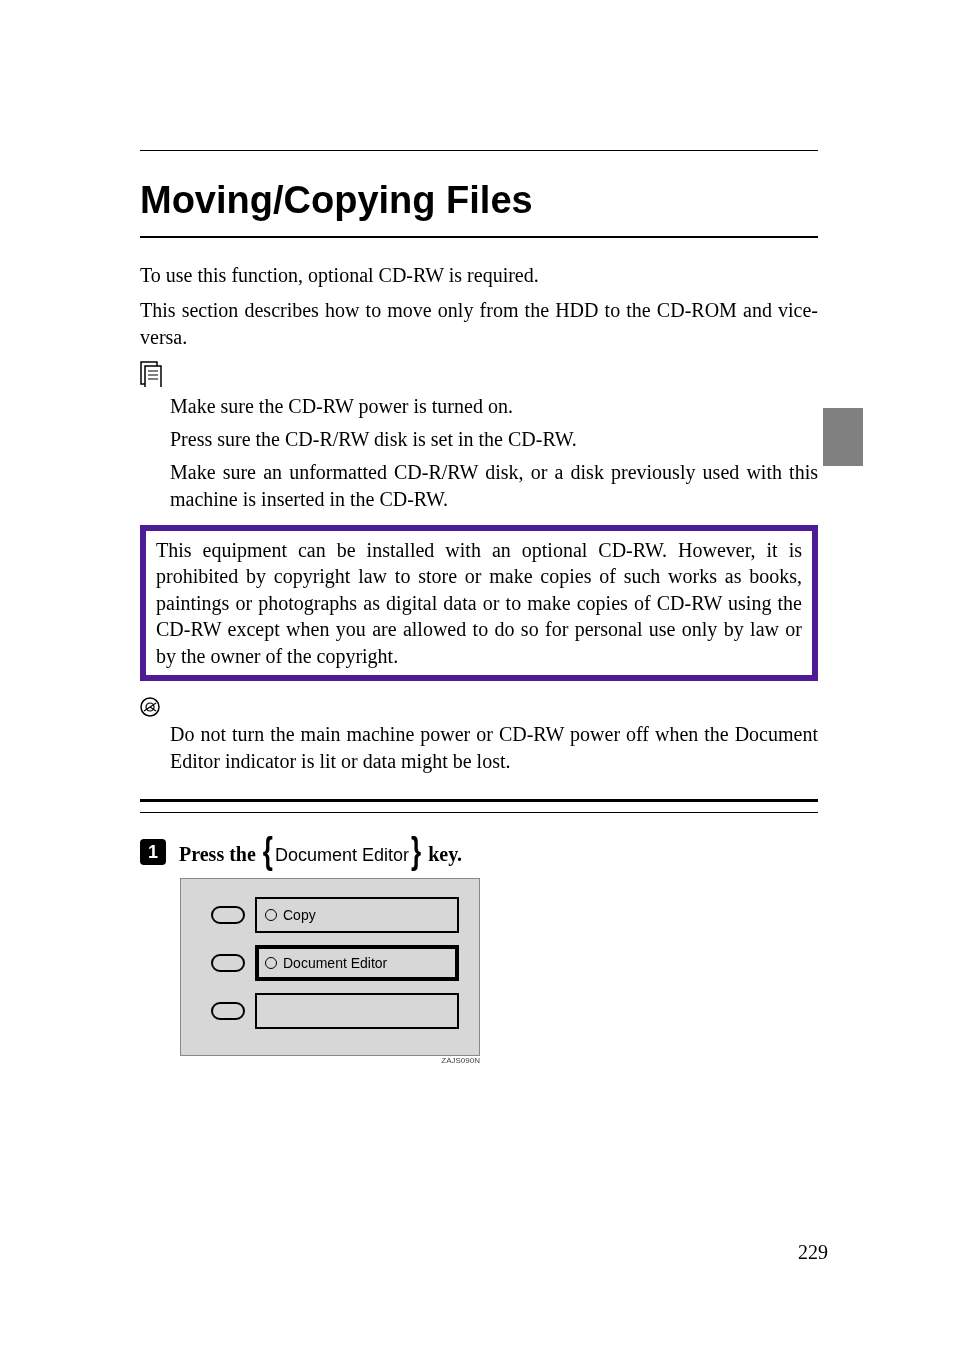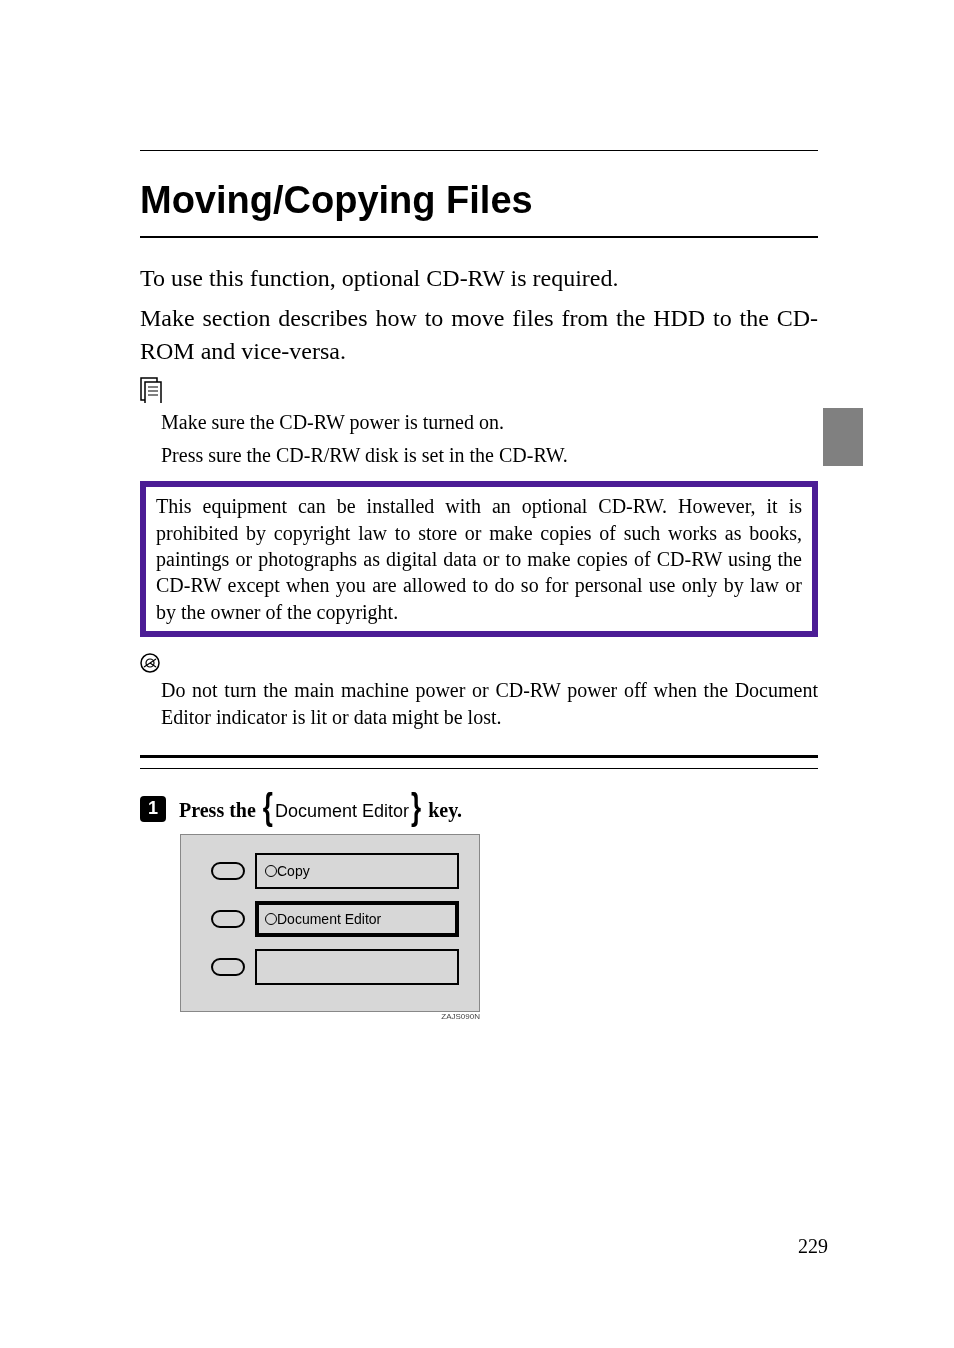--- a/index.html
+++ b/index.html
@@ -32,36 +32,36 @@
     font-family: Arial, Helvetica, sans-serif;
     font-weight: bold;
     font-size: 38px;
     margin-bottom: 14px;
   }
   .title-underline {
     border-top: 2px solid #000;
     margin-bottom: 24px;
   }
   .body-text {
-    font-size: 24px;
+    font-size: 20px;
     line-height: 1.35;
     text-align: justify;
     margin-bottom: 8px;
   }
   .prep-icon {
     width: 22px;
     height: 26px;
     margin-top: 10px;
     margin-bottom: 6px;
   }
   .prep-icon svg { display:block; }
   .bullet-line {
     font-size: 20px;
     line-height: 1.35;
-    margin-left: 21px;
+    margin-left: 30px;
     text-indent: 0;
     text-align: justify;
     margin-bottom: 6px;
   }
   .boxed-note {
     border: 6px solid #4c1d95;
     padding: 6px 10px;
     font-size: 20px;
     line-height: 1.32;
     text-align: justify;
@@ -142,20 +142,21 @@
   .btn {
     flex: 1;
     height: 36px;
     border: 2px solid #000;
     background: #d7d7d7;
     display: flex;
     align-items: center;
     padding-left: 8px;
     font-family: Arial, Helvetica, sans-serif;
     font-size: 14px;
+    gap: 6px;
   }
   .btn.selected {
     box-shadow: inset 0 0 0 2px #000;
   }
   .radio {
     width: 12px;
     height: 12px;
     border: 1.5px solid #000;
     border-radius: 50%;
     flex-shrink: 0;
@@ -165,50 +166,51 @@
     font-size: 8px;
     text-align: right;
     width: 300px;
     margin-left: 40px;
     margin-top: 0;
     color: #444;
   }
   .page-number {
     position: absolute;
     right: 110px;
-    bottom: 90px;
+    bottom: 84px;
     font-family: "Times New Roman", Times, serif;
     font-size: 20px;
   }
 </style>
 </head>
 <body>
 
 <div class="page">
   <div class="side-tab"></div>
 
   <div class="top-rule"></div>
 
   <div class="title">Moving/Copying Files</div>
   <div class="title-underline"></div>
 
   <p class="body-text">To use this function, optional CD-RW is required.</p>
-  <p class="body-text">Make section describes how to move files from the HDD to the CD-ROM and vice-versa.</p>
+  <p class="body-text">This section describes how to move only from the HDD to the CD-ROM and vice-versa.</p>
 
   <div class="prep-icon" title="Preparation">
     <svg viewBox="0 0 22 26" width="22" height="26">
       <rect x="1" y="1" width="16" height="22" fill="none" stroke="#000" stroke-width="1.5"></rect>
       <rect x="5" y="5" width="16" height="22" fill="#fff" stroke="#000" stroke-width="1.5"></rect>
       <line x1="8" y1="10" x2="18" y2="10" stroke="#000" stroke-width="1"></line>
       <line x1="8" y1="14" x2="18" y2="14" stroke="#000" stroke-width="1"></line>
       <line x1="8" y1="18" x2="18" y2="18" stroke="#000" stroke-width="1"></line>
     </svg>
   </div>
   <p class="bullet-line">Make sure the CD-RW power is turned on.</p>
   <p class="bullet-line">Press sure the CD-R/RW disk is set in the CD-RW.</p>
+  <p class="bullet-line">Make sure an unformatted CD-R/RW disk, or a disk previously used with this machine is inserted in the CD-RW.</p>
 
   <div class="boxed-note">This equipment can be installed with an optional CD-RW. However, it is prohibited by copyright law to store or make copies of such works as books, paintings or photographs as digital data or to make copies of CD-RW using the CD-RW except when you are allowed to do so for personal use only by law or by the owner of the copyright.</div>
 
   <div class="important-icon" title="Important">
     <svg viewBox="0 0 20 20" width="20" height="20">
       <circle cx="10" cy="10" r="9" fill="none" stroke="#000" stroke-width="1.5"></circle>
       <circle cx="10" cy="10" r="4" fill="none" stroke="#000" stroke-width="1.2"></circle>
       <line x1="10" y1="10" x2="16" y2="6" stroke="#000" stroke-width="1.2"></line>
       <line x1="10" y1="10" x2="16" y2="14" stroke="#000" stroke-width="1.2"></line>
       <line x1="10" y1="10" x2="4" y2="14" stroke="#000" stroke-width="1.2"></line>

